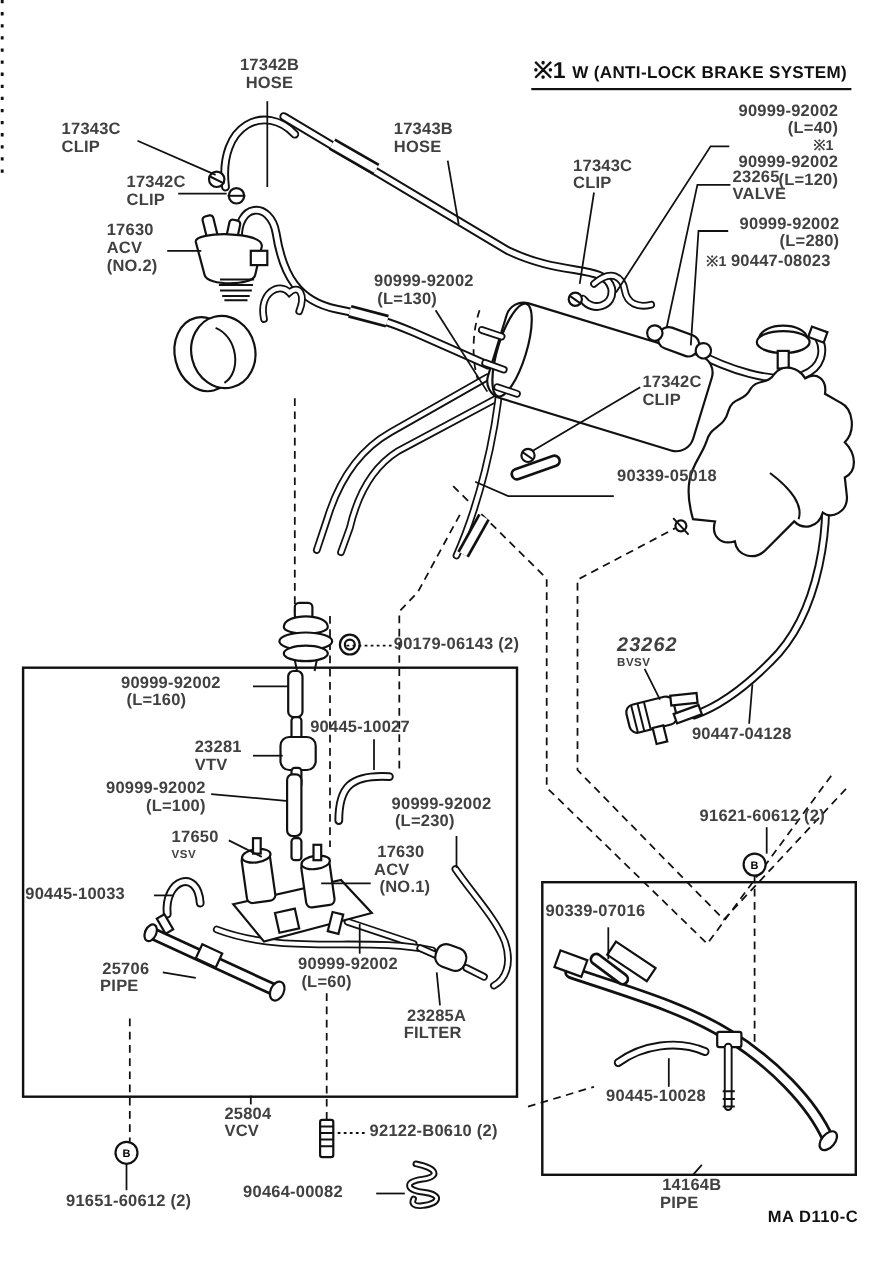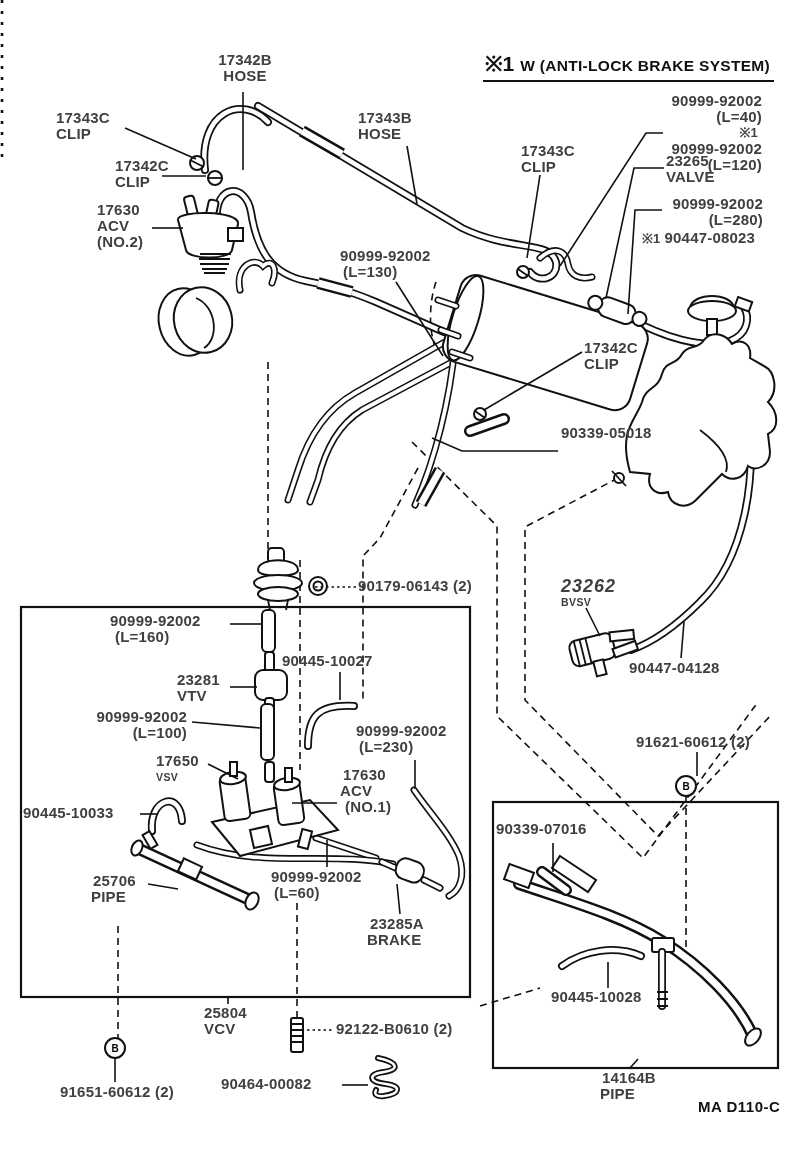--- a/index.html
+++ b/index.html
@@ -423,21 +423,21 @@
   <div class="lbl" style="left:91px;top:873px">
     <span style="padding-left:2px">25706</span>
       <span>PIPE</span>
   </div>
   <div class="lbl" style="left:271px;top:869px">
     <span>90999-92002</span>
       <span style="padding-left:3px">(L=60)</span>
   </div>
   <div class="lbl" style="left:367px;top:916px">
     <span style="padding-left:3px">23285A</span>
-      <span>BRAKE</span>
+      <span>FILTER</span>
   </div>
   <div class="lbl" style="left:496px;top:821px">
     <span>90339-07016</span>
   </div>
   <div class="lbl" style="left:204px;top:1005px">
     <span>25804</span>
       <span>VCV</span>
   </div>
   <div class="lbl" style="left:336px;top:1021px">
     <span>92122-B0610 (2)</span>

